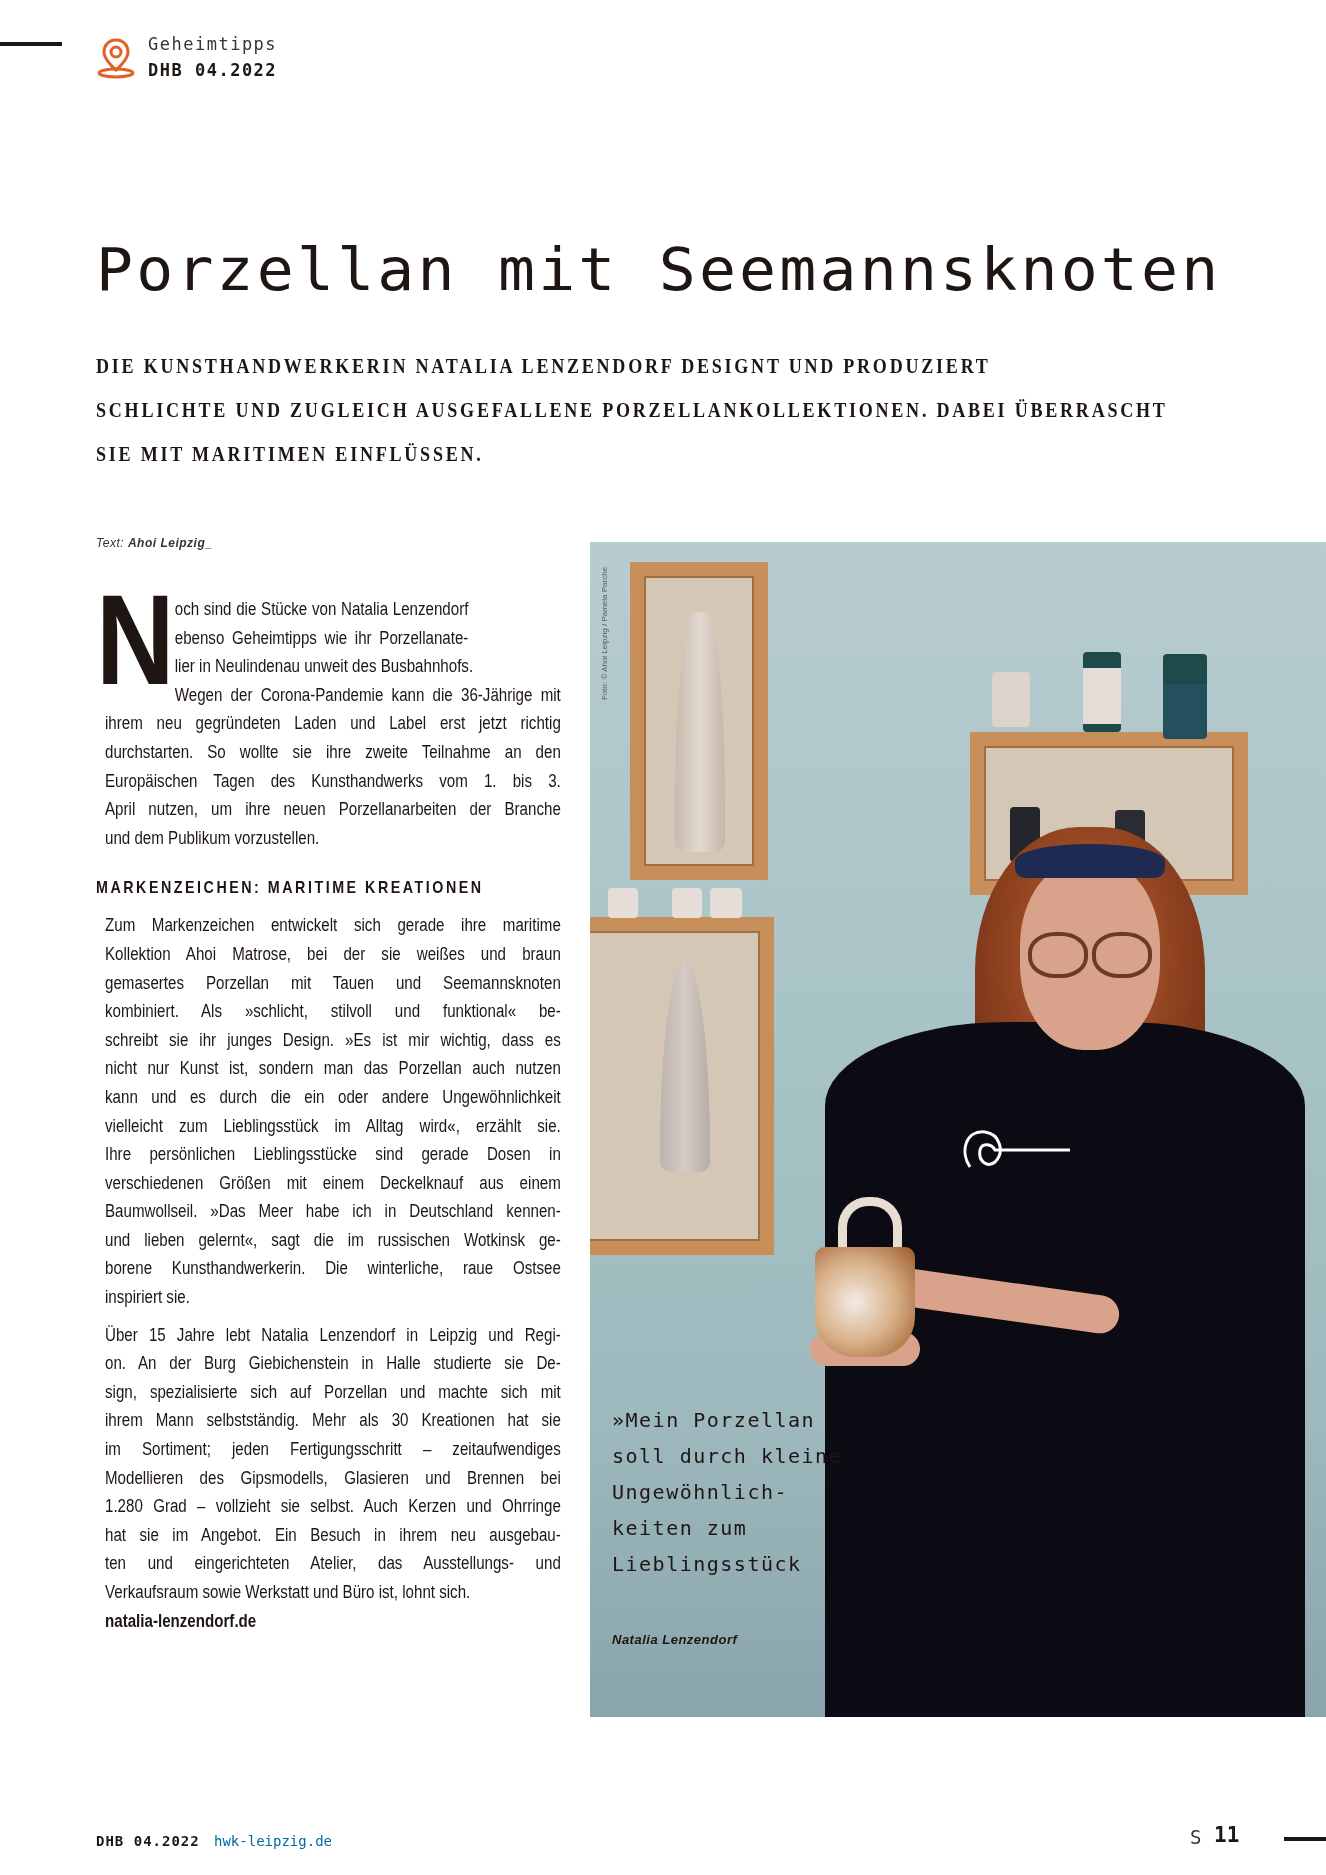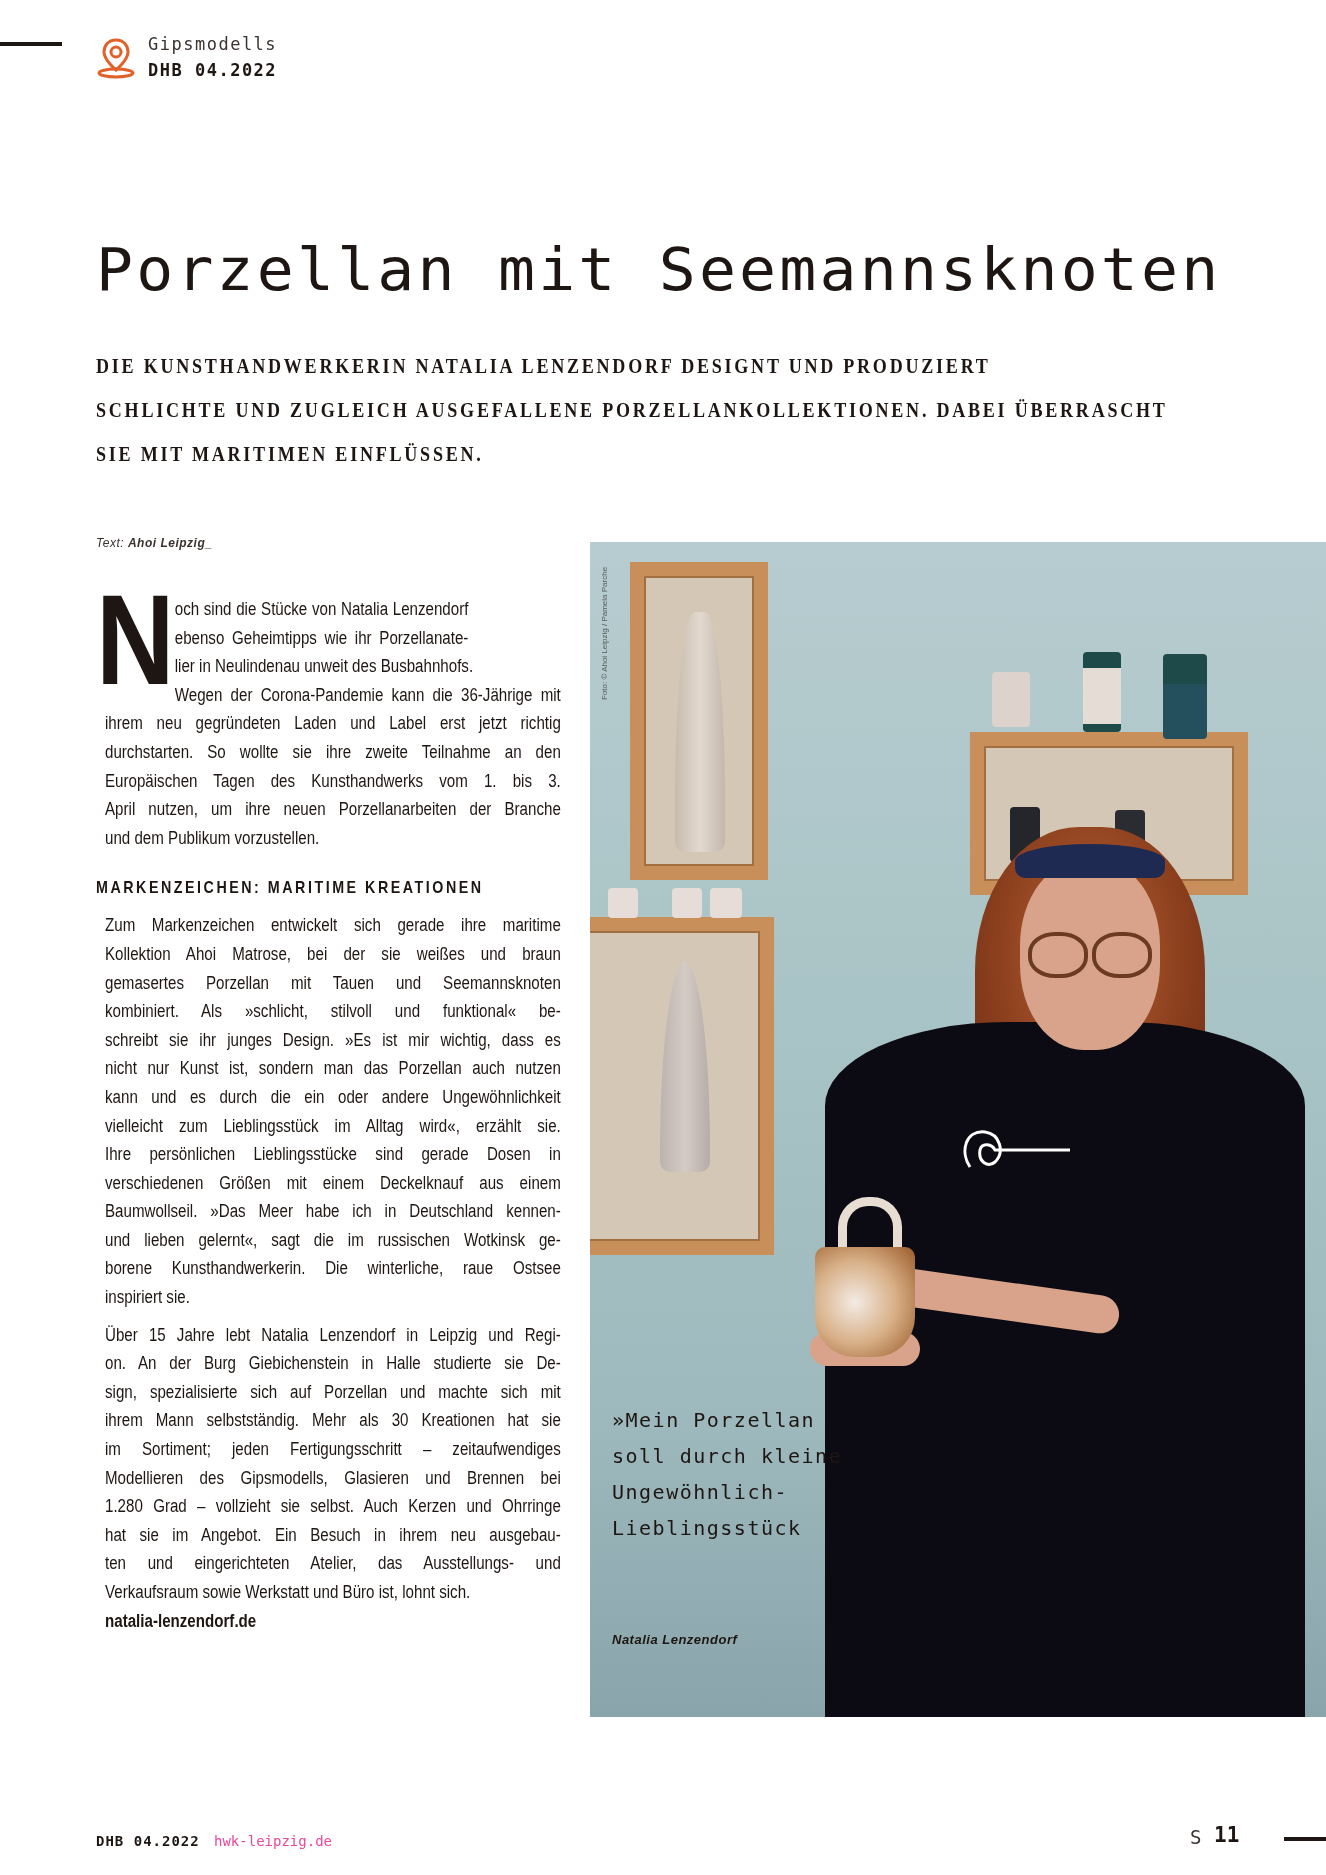--- a/index.html
+++ b/index.html
@@ -55,35 +55,35 @@
 
   .caption { position: absolute; left: 68px; top: 0; width: 155px; padding: 6px 10px 10px; background: #ffffff; font-family: "Liberation Sans Narrow", "Liberation Sans", sans-serif; font-weight: bold; font-size: 12px; line-height: 21px; color: #1e1612; }
   .caption span { display: block; white-space: nowrap; transform: scaleX(0.86); transform-origin: left; }
   .credit { position: absolute; left: 10px; top: 18px; width: 140px; height: 14px; font-size: 8px; color: #595959; transform: rotate(-90deg) translate(-140px, 0); transform-origin: left top; white-space: nowrap; }
   .quote { position: absolute; left: 22px; top: 860px; font-family: "DejaVu Sans Mono", monospace; font-size: 20px; line-height: 36px; color: #1e1612; letter-spacing: 1.5px; }
   .quote span { display: block; white-space: nowrap; }
   .quote-author { position: absolute; left: 22px; top: 1090px; font-size: 13px; font-style: italic; font-weight: bold; color: #1e1612; letter-spacing: 0.5px; }
 
   
   .foot-issue { left: 96px; top: 1833px; font-family: "DejaVu Sans Mono", monospace; font-weight: bold; font-size: 14px; letter-spacing: 1px; }
-  .foot-url { left: 214px; top: 1833px; font-family: "DejaVu Sans Mono", monospace; font-size: 14px; color: #ec4899; }
+  .foot-url { left: 214px; top: 1833px; font-family: "DejaVu Sans Mono", monospace; font-size: 14px; color: #0369a1; }
   .foot-s { left: 1190px; top: 1826px; font-family: "DejaVu Sans Mono", monospace; font-size: 19px; color: #3a3330; }
   .foot-num { left: 1214px; top: 1823px; font-family: "DejaVu Sans Mono", monospace; font-size: 21px; font-weight: bold; }
   .rule-right { left: 1284px; top: 1837px; width: 42px; height: 4px; background: #1e1612; }
 </style>
 </head>
 <body>
 
 <div class="abs rule-left"></div>
 <svg class="abs pin-icon" viewBox="0 0 40 44">
   <path d="M20 4 C12 4 8 10 8 16 C8 24 20 34 20 34 C20 34 32 24 32 16 C32 10 28 4 20 4 Z" fill="none" stroke="#e0622a" stroke-width="3"></path>
   <circle cx="20" cy="16" r="5" fill="none" stroke="#e0622a" stroke-width="3"></circle>
   <ellipse cx="20" cy="37" rx="17" ry="4" fill="none" stroke="#e0622a" stroke-width="3"></ellipse>
 </svg>
-<div class="abs kicker">Gipsmodells</div>
+<div class="abs kicker">Geheimtipps</div>
 <div class="abs issue">DHB 04.2022</div>
 
 <h1 class="abs title" style="margin:0">Porzellan mit Seemannsknoten</h1>
 
 <div class="abs lead">
   <span>DIE KUNSTHANDWERKERIN NATALIA LENZENDORF DESIGNT UND PRODUZIERT</span>
   <span>SCHLICHTE UND ZUGLEICH AUSGEFALLENE PORZELLANKOLLEKTIONEN. DABEI ÜBERRASCHT</span>
   <span>SIE MIT MARITIMEN EINFLÜSSEN.</span>
 </div>
 
@@ -174,20 +174,21 @@
   <svg class="logo" viewBox="0 0 150 60">
     <path d="M20 45 C10 30 15 8 35 10 C50 12 55 30 45 40 C38 46 28 40 30 28 C32 20 42 22 45 28 L120 28" fill="none" stroke="#ffffff" stroke-width="3"></path>
   </svg>
 
   <div class="credit">Foto: © Ahoi Leipzig / Pamela Parche</div>
 
   <div class="quote">
     <span>»Mein Porzellan</span>
     <span>soll durch kleine</span>
     <span>Ungewöhnlich-</span>
+    <span>keiten zum</span>
     <span>Lieblingsstück</span>
   </div>
   <div class="quote-author">Natalia Lenzendorf</div>
 </div>
 
 <div class="abs foot-issue">DHB 04.2022</div>
 <div class="abs foot-url">hwk-leipzig.de</div>
 <div class="abs foot-s">S</div>
 <div class="abs foot-num">11</div>
 <div class="abs rule-right"></div>

